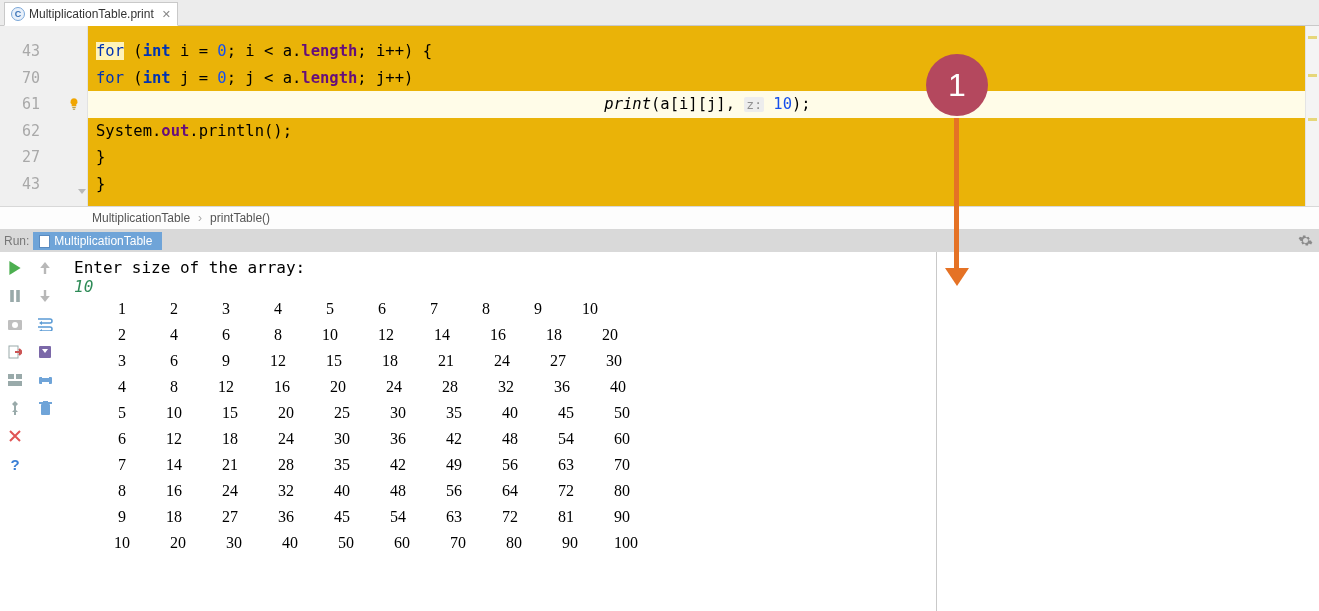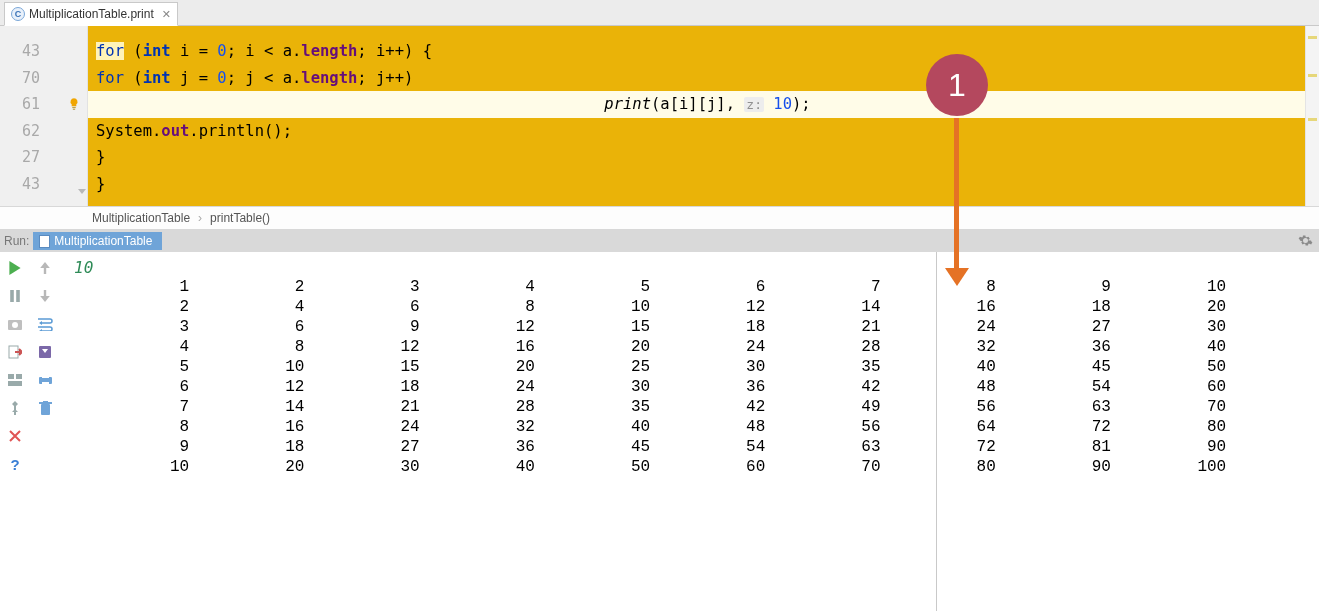--- a/index.html
+++ b/index.html
@@ -50,21 +50,21 @@
   .runbar .gear { position: absolute; right: 6px; top: 3px; color: #888; }
 
   
   .console-area { flex: 1; display: flex; background: #fff; }
   .tool-col { width: 30px; display: flex; flex-direction: column; align-items: center; padding-top: 6px; gap: 8px; }
   .tool-col.col2 { width: 30px; border-right: 0px solid #eee; }
   .tool-btn { width: 20px; height: 20px; display: flex; align-items: center; justify-content: center; cursor: pointer; }
   .console { flex: 1; padding: 6px 10px 6px 14px; font-family: "Consolas","DejaVu Sans Mono",monospace; font-size: 16px; color: #000; position: relative; }
   .console .prompt { color: #000; }
   .console .input-val { color: #2E8B57; font-style: italic; }
-  .mult-table { font-family: Liberation Mono, monospace; font-size: 16px; line-height: 20px; white-space: pre; }
+  .mult-table { font-family: Liberation Serif, serif; font-size: 16px; line-height: 26px; white-space: pre; }
   .vline { position: absolute; top: 0; bottom: 0; width: 1px; background: #C9C9C9; }
 </style>
 </head>
 <body>
 
 <div class="root">
 
   <div class="annot-circle">1</div>
   <div class="annot-arrow">
     <div class="shaft"></div>
@@ -224,20 +224,21 @@
       <div class="tool-btn">
           <svg width="13" height="15" viewBox="0 0 13 15">
             <rect fill="#6FA4D8" x="2" y="3" width="9" height="11" rx="1"></rect>
             <rect fill="#6FA4D8" x="0" y="1" width="13" height="2"></rect>
             <rect fill="#6FA4D8" x="4" y="0" width="5" height="2"></rect>
           </svg>
         </div>
     </div>
     <div class="console">
       <div class="vline" style="left:876px"></div>
+      <div class="prompt">Enter size of the array:</div>
       <div class="input-val">10</div>
       <div class="mult-table" id="mult-table">           1           2           3           4           5           6           7           8           9          10
            2           4           6           8          10          12          14          16          18          20
            3           6           9          12          15          18          21          24          27          30
            4           8          12          16          20          24          28          32          36          40
            5          10          15          20          25          30          35          40          45          50
            6          12          18          24          30          36          42          48          54          60
            7          14          21          28          35          42          49          56          63          70
            8          16          24          32          40          48          56          64          72          80
            9          18          27          36          45          54          63          72          81          90

